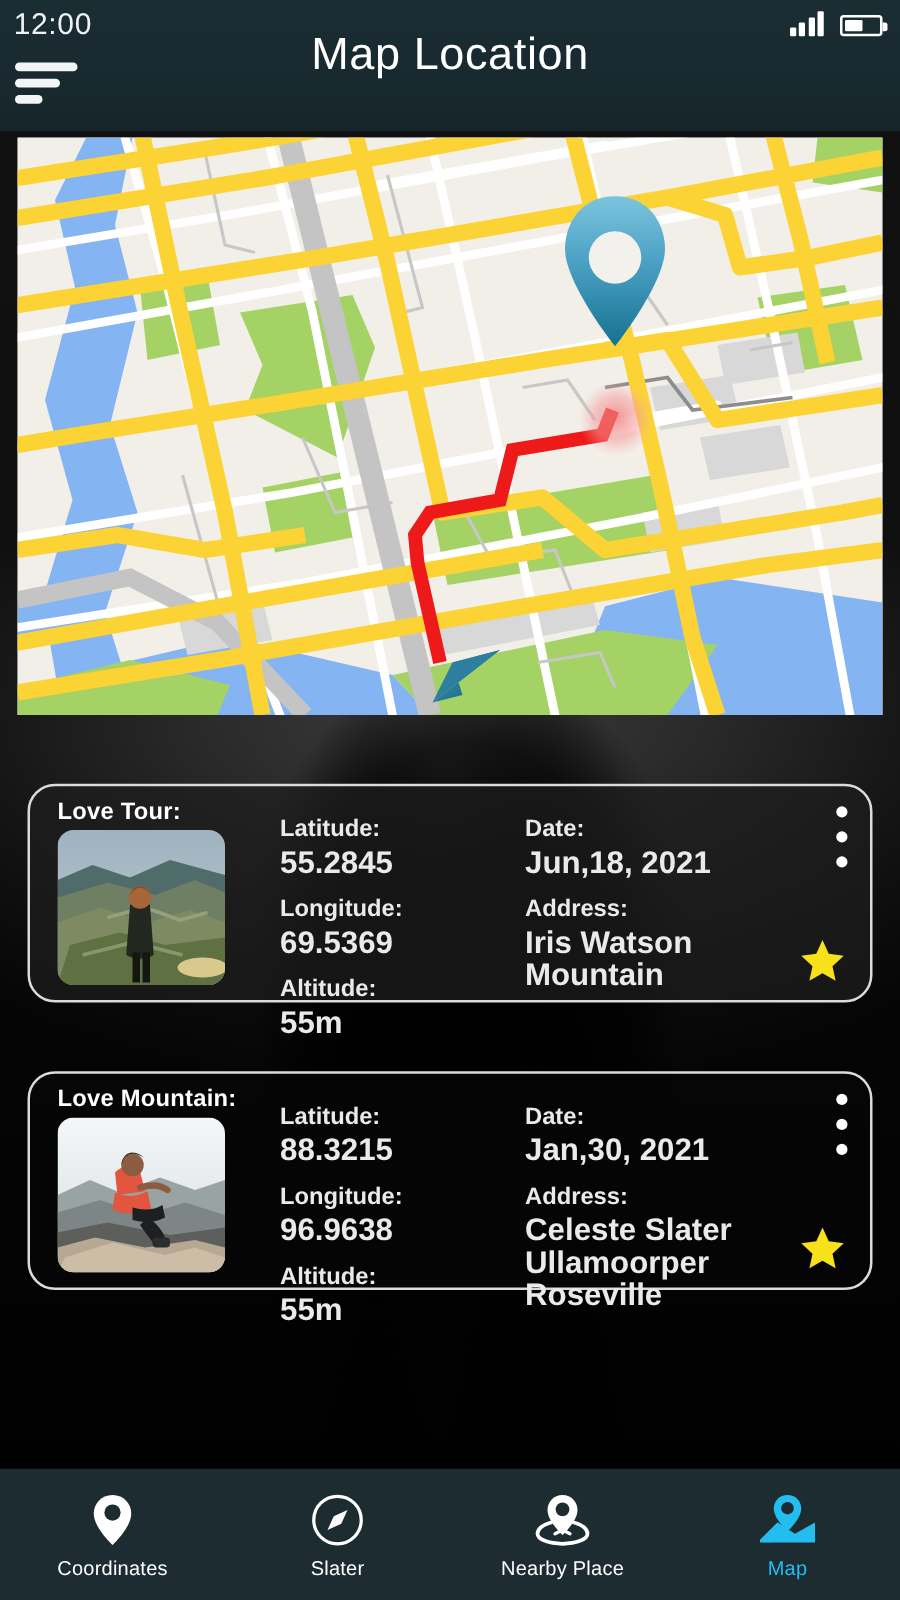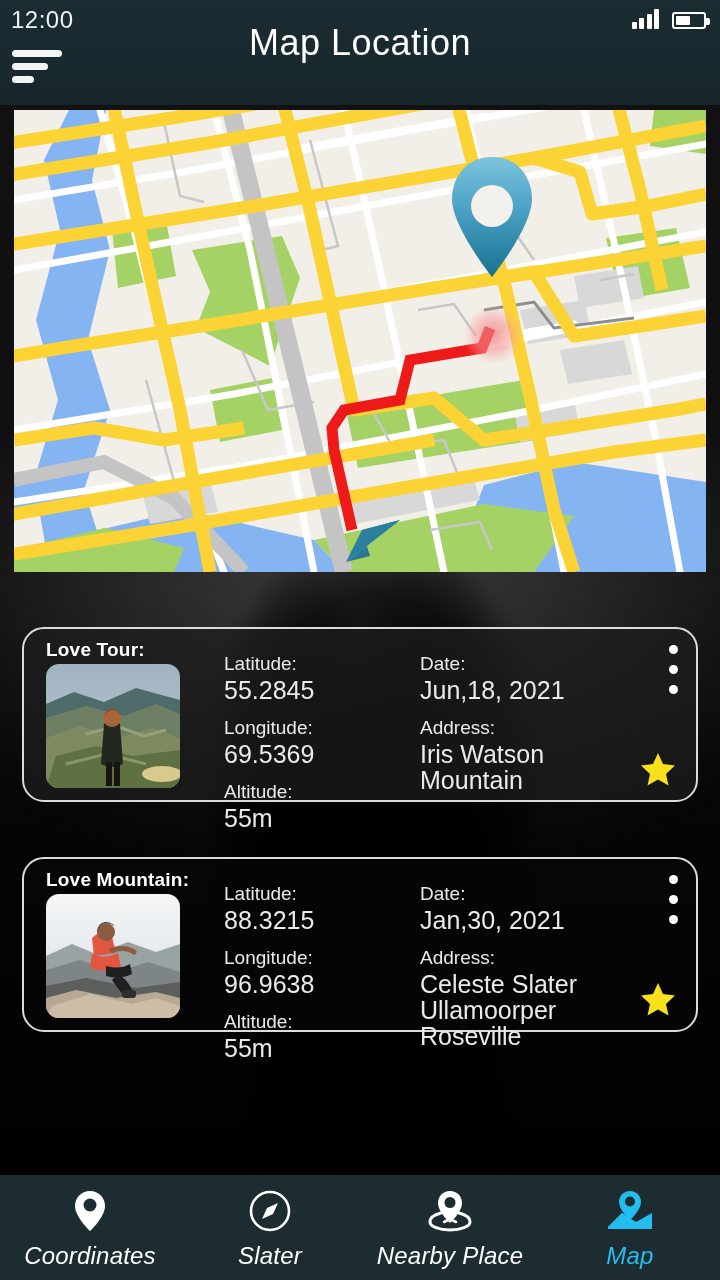--- a/index.html
+++ b/index.html
@@ -79,42 +79,42 @@
   .card-title{
     position:absolute; left:22px; top:10px;
     color:#ffffff; font-size:19px; font-weight:bold; letter-spacing:.2px;
   }
   .card-thumb{
     position:absolute; left:22px; top:35px; width:134px; height:124px;
     border-radius:13px; overflow:hidden; background:#2b3b33;
   }
   .card-thumb svg{ display:block; }
 
-  .col{ position:absolute; color:#e8eaea; }
+  .col{ position:absolute; color:#e8eaea;font-weight:bold; }
   .col-a{ left:200px; top:22px; }
   .col-b{ left:396px; top:22px; }
   .fld{ margin-bottom:12px; }
   .fld .lbl{ font-size:19px; line-height:26px; color:#e9ebeb; }
   .fld .val{ font-size:25px; line-height:26px; color:#e9ebeb; }
 
   .kebab{ position:absolute; right:18px; top:16px; cursor:pointer; }
   .kebab i{ display:block; width:9px; height:9px; border-radius:50%; background:#ffffff; margin-bottom:11px; }
   .star{ position:absolute; right:20px; bottom:10px; cursor:pointer; }
 
   
   #bottom-nav{
     position:absolute; left:0; bottom:0; width:720px; height:105px;
     background:#1c2c30; display:flex; z-index:25;
   }
   .nav-item{
     flex:1; display:flex; flex-direction:column; align-items:center; justify-content:center;
     gap:9px; cursor:pointer; padding-top:4px;
   }
   .nav-icon{ height:44px; display:flex; align-items:center; justify-content:center; }
-  .nav-label{ font-size:24px; color:#ffffff; letter-spacing:.2px;font-style:italic; }
+  .nav-label{ font-size:16px; color:#ffffff; letter-spacing:.2px; }
   .nav-item.active .nav-label{ color:#24bdf0; }
 </style>
 </head>
 <body>
 
 <div id="backdrop"></div>
 <div id="backdrop-dark"></div>
 
 <div id="header">
   <div id="status-time">12:00</div>

